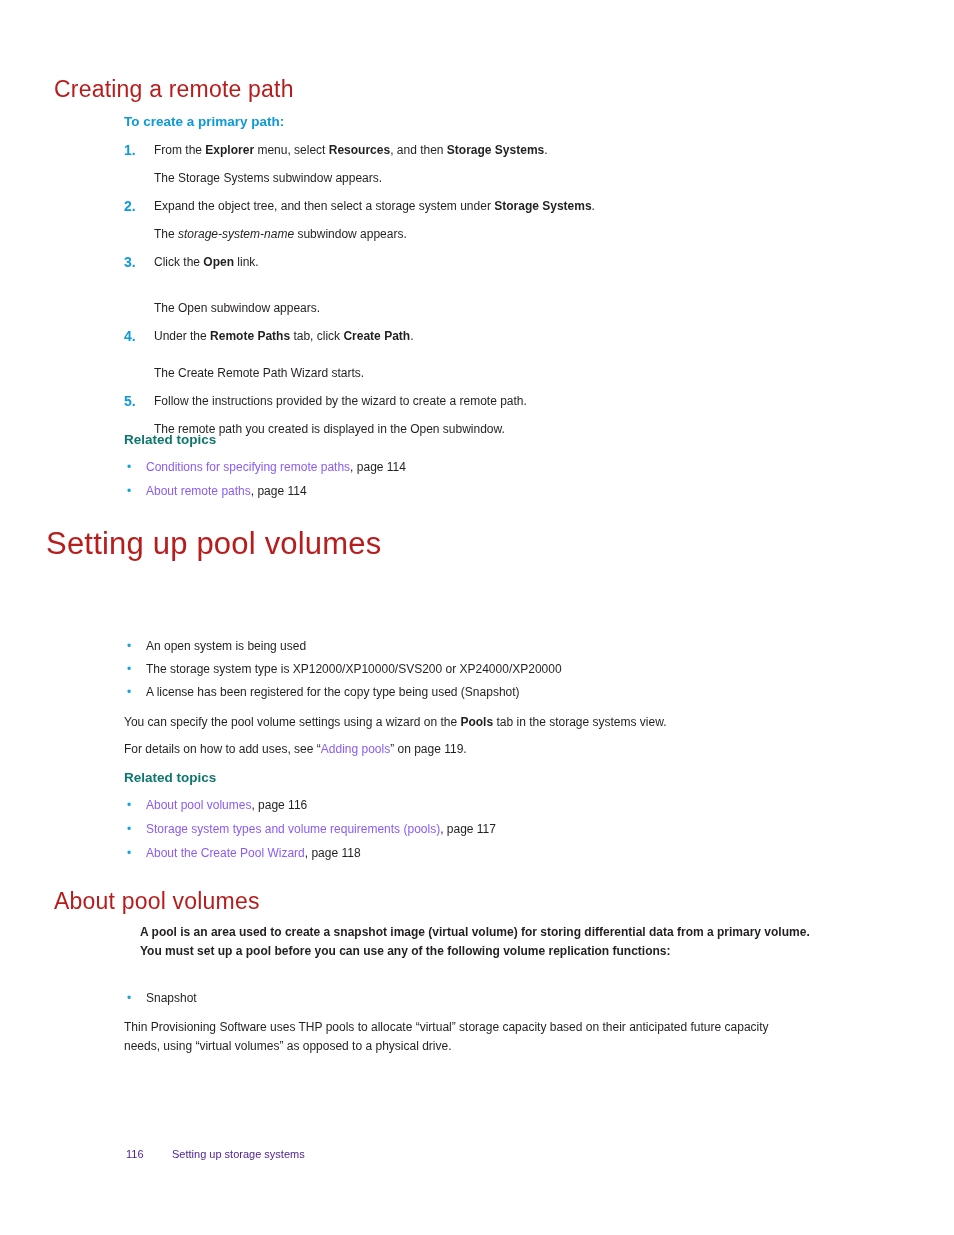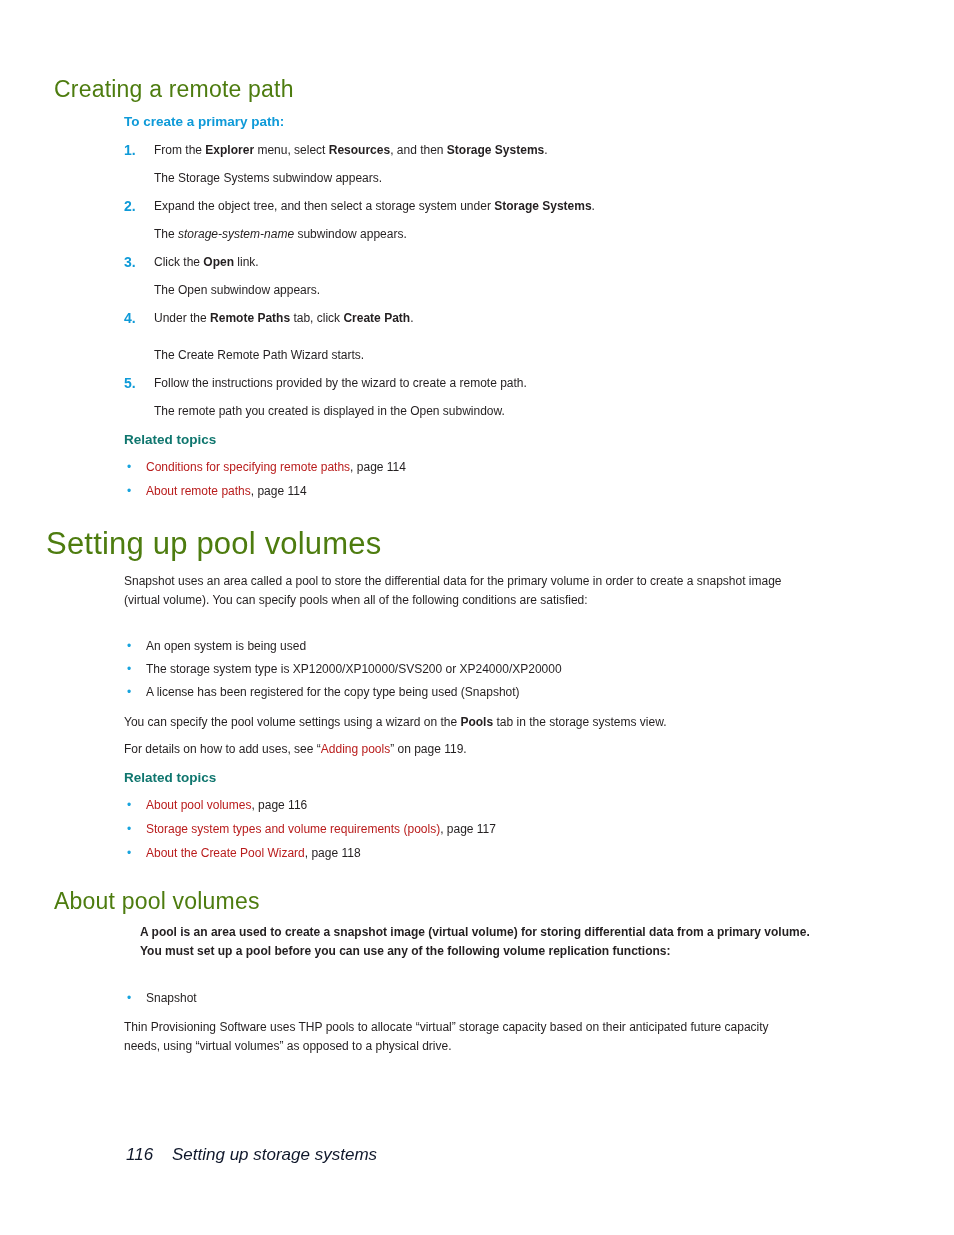--- a/index.html
+++ b/index.html
@@ -16,21 +16,21 @@
     -webkit-font-smoothing: antialiased;
   }
   .page {
     position: absolute;
     inset: 0;
     padding: 0;
   }
 
   
   .h1 {
-    color: #4d7c0f;
+    color: #b91c1c;
     font-weight: 400;
     letter-spacing: .2px;
   }
   .h1.level-a {            
     font-size: 23px;
     line-height: 27px;
   }
   .h1.level-b {            
     font-size: 31px;
     line-height: 36px;
@@ -49,21 +49,21 @@
   }
 
   
   .body-text {
     font-size: 12px;
     line-height: 19px;
     color: #231f20;
   }
   b, .b { font-weight: bold; }
   i, .i { font-style: italic; }
-  .lnk { color: #b91c1c; }
+  .lnk { color: #8b5cf6; }
 
   
   .steps { margin: 0; padding: 0; list-style: none; }
   .step-row {
     display: flex;
     align-items: flex-start;
   }
   .step-num {
     color: #0e9ad8;
     font-weight: bold;
@@ -95,25 +95,24 @@
   .bullet-text { flex: 1 1 auto; }
 
   
   .blk { position: absolute; }
 
   
   .footer {
     position: absolute;
     left: 126px;
     top: 1146px;
-    font-size: 17px;
+    font-size: 11px;
     line-height: 17px;
-    color: #0f172a;
+    color: #4c1d95;
     display: flex;
-    font-style: italic;
   }
   .footer-page { width: 46px; }
 </style>
 </head>
 <body>
 
 <div class="page">
 
   <div class="blk" style="left:54px; top:76px; width:760px;">
     <div class="h1 level-a">Creating a remote path</div>
@@ -137,21 +136,21 @@
             <div class="step-num">2.</div>
             <div class="step-body body-text"><span>Expand the object tree, and then select a storage system under </span><b>Storage Systems</b><span>.</span></div>
           </div>
           <div class="step-result body-text" style="margin-top: 9px;"><span>The </span><i>storage-system-name</i><span> subwindow appears.</span></div>
         </li>
         <li style="margin-bottom: 9px;">
           <div class="step-row">
             <div class="step-num">3.</div>
             <div class="step-body body-text"><span>Click the </span><b>Open</b><span> link.</span></div>
           </div>
-          <div class="step-result body-text" style="margin-top: 9px;"><span>The Open subwindow appears.</span></div>
+          <div class="step-result body-text" style="margin-top: 27px;"><span>The Open subwindow appears.</span></div>
         </li>
         <li style="margin-bottom: 9px;">
           <div class="step-row">
             <div class="step-num">4.</div>
             <div class="step-body body-text"><span>Under the </span><b>Remote Paths</b><span> tab, click </span><b>Create Path</b><span>.</span></div>
           </div>
           <div class="step-result body-text" style="margin-top: 18px;"><span>The Create Remote Path Wizard starts.</span></div>
         </li>
         <li style="margin-bottom: 0px;">
           <div class="step-row">
@@ -174,21 +173,20 @@
           <span class="bullet-dot">•</span>
           <span class="bullet-text body-text"><span class="lnk">About remote paths</span><span>, page 114</span></span>
         </div>
       </div>
   </div>
 
   <div class="blk" style="left:46px; top:526px; width:780px;">
     <div class="h1 level-b">Setting up pool volumes</div>
   </div>
 
-  <div class="blk body-text" style="left:124px; top:572px; width:676px;" id="pool-intro"><span>Snapshot uses an area called a pool to store the differential data for the primary volume in order to create a snapshot image (virtual volume). You can specify pools when all of the following conditions are satisfied:</span></div>
 
   <div class="blk" style="left:124px; top:637px; width:710px;" id="pool-conditions">
       <div class="bullet-row">
         <span class="bullet-dot">•</span>
         <span class="bullet-text body-text">An open system is being used</span>
       </div>
       <div class="bullet-row" style="margin-top: 4px;">
         <span class="bullet-dot">•</span>
         <span class="bullet-text body-text">The storage system type is XP12000/XP10000/SVS200 or XP24000/XP20000</span>
       </div>

